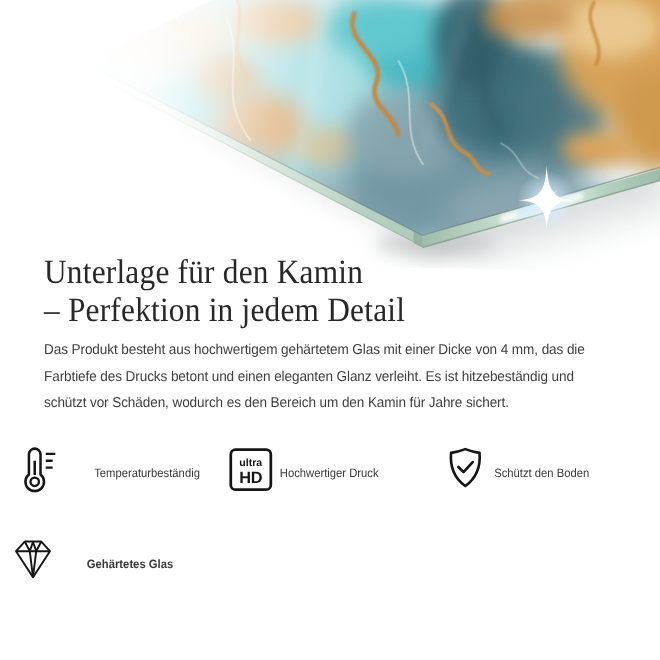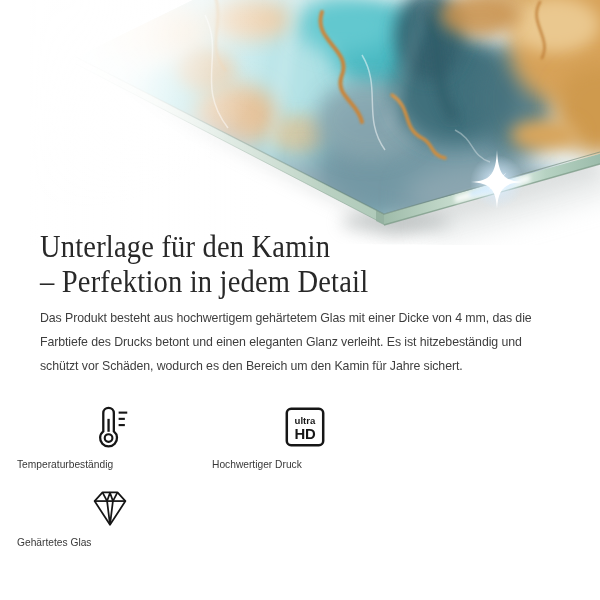--- a/index.html
+++ b/index.html
@@ -25,32 +25,32 @@
   
   .desc{
     position:absolute;left:40px;top:306px;
     font-size:13px;line-height:24px;color:#3e3e3e;
     transform:scaleX(.95);transform-origin:left top;
     white-space:nowrap;letter-spacing:-.1px;
   }
 
   
   .feature{
-    position:absolute;width:200px;display:flex;flex-direction:column;
+    position:absolute;width:200px;display:flex;flex-direction:row;align-items:center;
   }
   .feature .icon-slot{display:flex;align-items:center;justify-content:center;}
   .feature .icon-slot svg{display:block;}
   .feature .flabel{
     margin-top:8px;font-size:11px;color:#383838;white-space:nowrap;
     transform:scaleX(.93);transform-origin:center top;letter-spacing:0;
   }
   .row1 .icon-slot{height:46px;}
   .row2 .icon-slot{height:38px;}
-  .c1{left:10px;} .c2{left:205px;} .c3{left:400px;}
-  .row1{top:404px;} .row2{top:490px;}
+  .c1{left:10px;gap:26px;} .c2{left:205px;} .c3{left:400px;}
+  .row1{top:404px;} .row2{top:490px;font-weight:bold;}
 
   .ico{stroke:#161616;fill:none;}
 </style>
 </head>
 <body>
 
 <div class="stage">
 
   <div class="hero">
     <svg width="600" height="245" viewBox="0 0 600 245">
@@ -226,20 +226,29 @@
     <div class="icon-slot">
       <svg width="46" height="46" viewBox="0 0 48 48">
         <rect class="ico" stroke-width="2.6" x="5" y="5" width="38" height="38" rx="4.5"></rect>
         <text x="24" y="20.5" text-anchor="middle" font-family="Liberation Sans, sans-serif" font-size="10" font-weight="bold" fill="#161616">ultra</text>
         <text x="24" y="37" text-anchor="middle" font-family="Liberation Sans, sans-serif" font-size="15.5" font-weight="bold" letter-spacing="-0.3" fill="#161616">HD</text>
       </svg>
     </div>
     <div class="flabel">Hochwertiger Druck</div>
   </div>
 
+  <div class="feature row1 c3">
+    <div class="icon-slot">
+      <svg width="46" height="46" viewBox="0 0 48 48">
+        <path class="ico" stroke-width="2.5" stroke-linejoin="round" d="M24,4.5 C29,6.5 34,7.5 37.5,8 C38.6,20.5 35,31.5 24,39.5 C13,31.5 9.4,20.5 10.5,8 C14,7.5 19,6.5 24,4.5 Z"></path>
+        <polyline class="ico" stroke-width="2.6" stroke-linecap="round" stroke-linejoin="round" points="17.5,21.5 22.3,26.3 31,16.8"></polyline>
+      </svg>
+    </div>
+    <div class="flabel">Schützt den Boden</div>
+  </div>
 
   <div class="feature row2 c1">
     <div class="icon-slot">
       <svg width="40" height="40" viewBox="0 0 48 48">
         <g class="ico" stroke-width="2.1" stroke-linejoin="round">
           <path d="M15,4 L33,4 L42.5,14.5 L24,43 L5.5,14.5 Z"></path>
           <line x1="5.5" y1="14.5" x2="42.5" y2="14.5"></line>
           <path d="M15,4 L20.5,14.5 L24,4.5 L27.5,14.5 L33,4"></path>
           <path d="M20.5,14.5 L24,43 M27.5,14.5 L24,43"></path>
         </g>

